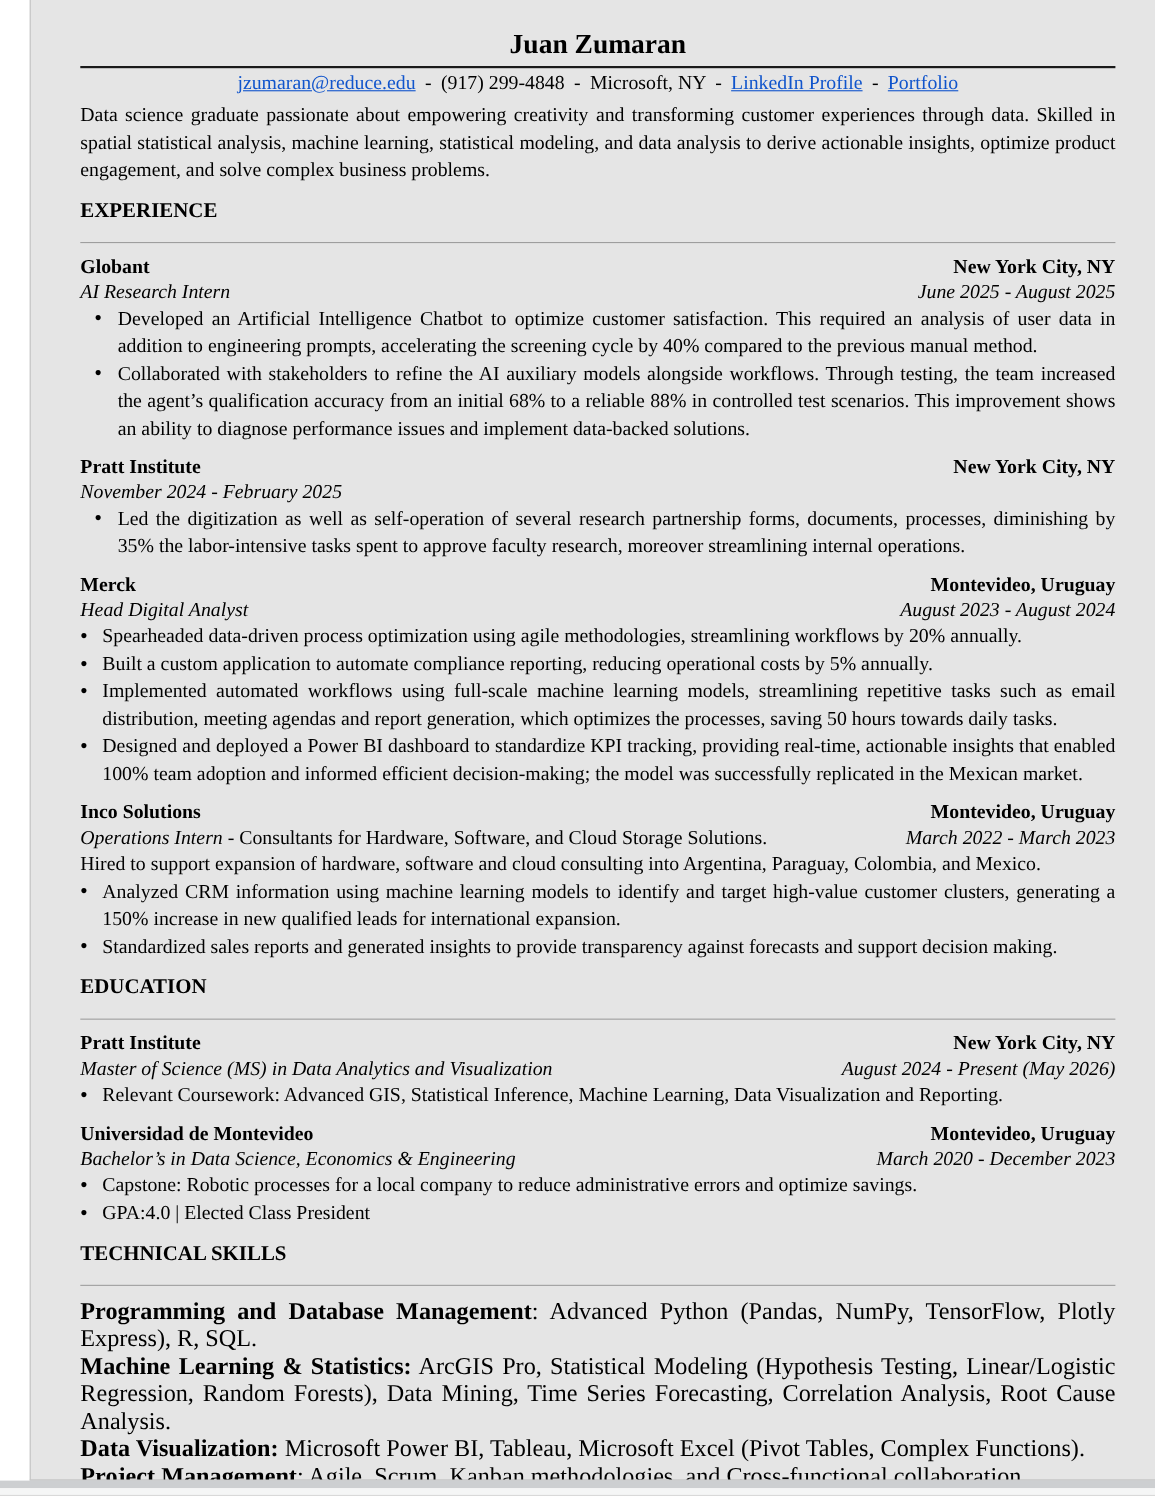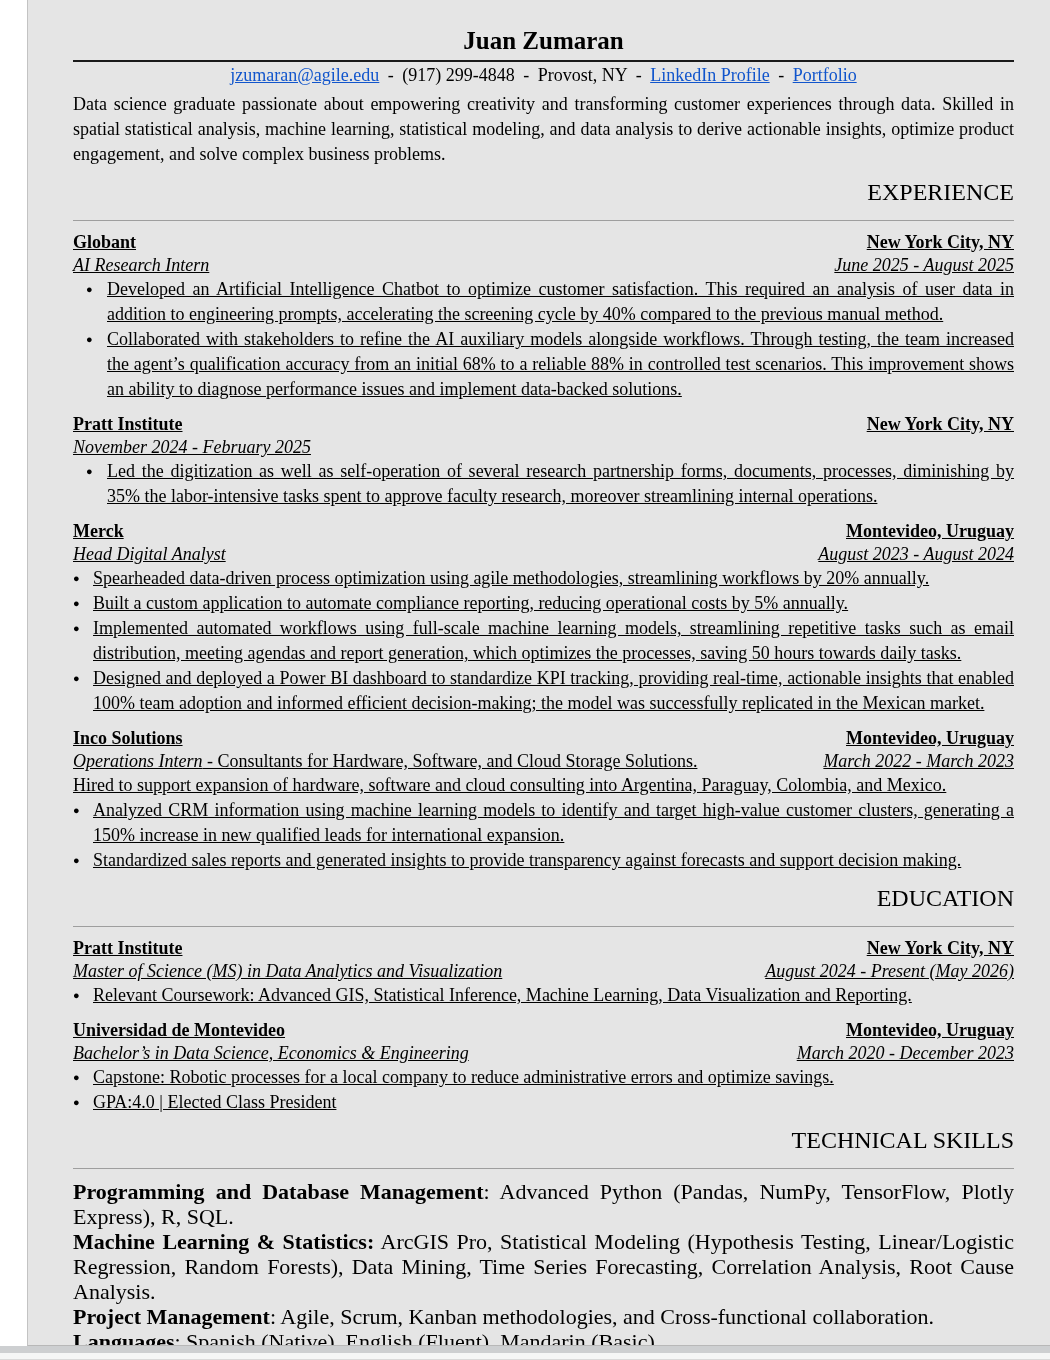--- a/index.html
+++ b/index.html
@@ -61,33 +61,32 @@
     cursor: pointer;
   }
   .summary {
     font-size: 18px;
     line-height: 25px;
     text-align: justify;
     margin: 4px 0 0 0;
   }
 
   .section-heading {
-    font-size: 24px;
-    font-weight: normal;
+    font-size: 19px;
+    font-weight: bold;
     margin: 13px 0 0 0;
     line-height: 24px;
-    text-align: right;
   }
   .section-rule {
     border: none;
     border-top: 1px solid #9e9e9e;
     margin: 16px 0 10px 0;
   }
 
-  .entry { margin-bottom: 11px; text-decoration: underline; }
+  .entry { margin-bottom: 11px; }
   .entry-header {
     display: flex;
     justify-content: space-between;
     font-weight: bold;
     font-size: 18px;
     line-height: 23px;
   }
   .entry-subheader {
     display: flex;
     justify-content: space-between;
@@ -136,25 +135,25 @@
 </style>
 </head>
 <body>
 
 <div class="viewport">
   <div class="page">
 
     <h1 class="resume-name">Juan Zumaran</h1>
     <hr class="name-rule">
     <div class="contact-line">
-      <a class="link">jzumaran@agile.edu</a>
+      <a class="link">jzumaran@reduce.edu</a>
       <span class="sep">-</span>
       <span>(917) 299-4848</span>
       <span class="sep">-</span>
-      <span>Provost, NY</span>
+      <span>Microsoft, NY</span>
       <span class="sep">-</span>
       <a class="link">LinkedIn Profile</a>
       <span class="sep">-</span>
       <a class="link">Portfolio</a>
     </div>
     <p class="summary">Data science graduate passionate about empowering creativity and transforming customer experiences through data. Skilled in spatial statistical analysis, machine learning, statistical modeling, and data analysis to derive actionable insights, optimize product engagement, and solve complex business problems.</p>
 
     <div>
       <h2 class="section-heading">EXPERIENCE</h2>
       <hr class="section-rule">
@@ -254,20 +253,21 @@
         </ul>
       </div>
     </div>
 
     <div>
       <h2 class="section-heading">TECHNICAL SKILLS</h2>
       <hr class="section-rule">
 
       <p class="skill-line"><b>Programming and Database Management</b><span>: Advanced Python (Pandas, NumPy, TensorFlow, Plotly Express), R, SQL.</span></p>
       <p class="skill-line"><b>Machine Learning &amp; Statistics:</b><span> ArcGIS Pro, Statistical Modeling (Hypothesis Testing, Linear/Logistic Regression, Random Forests), Data Mining, Time Series Forecasting, Correlation Analysis, Root Cause Analysis.</span></p>
+      <p class="skill-line"><b>Data Visualization:</b><span> Microsoft Power BI, Tableau, Microsoft Excel (Pivot Tables, Complex Functions).</span></p>
       <p class="skill-line"><b>Project Management</b><span>: Agile, Scrum, Kanban methodologies, and Cross-functional collaboration.</span></p>
       <p class="skill-line"><b>Languages</b><span>: Spanish (Native), English (Fluent), Mandarin (Basic).</span></p>
     </div>
 
   </div>
 
   <div class="page-separator"></div>
   <div class="next-page-edge"></div>
 </div>
 

